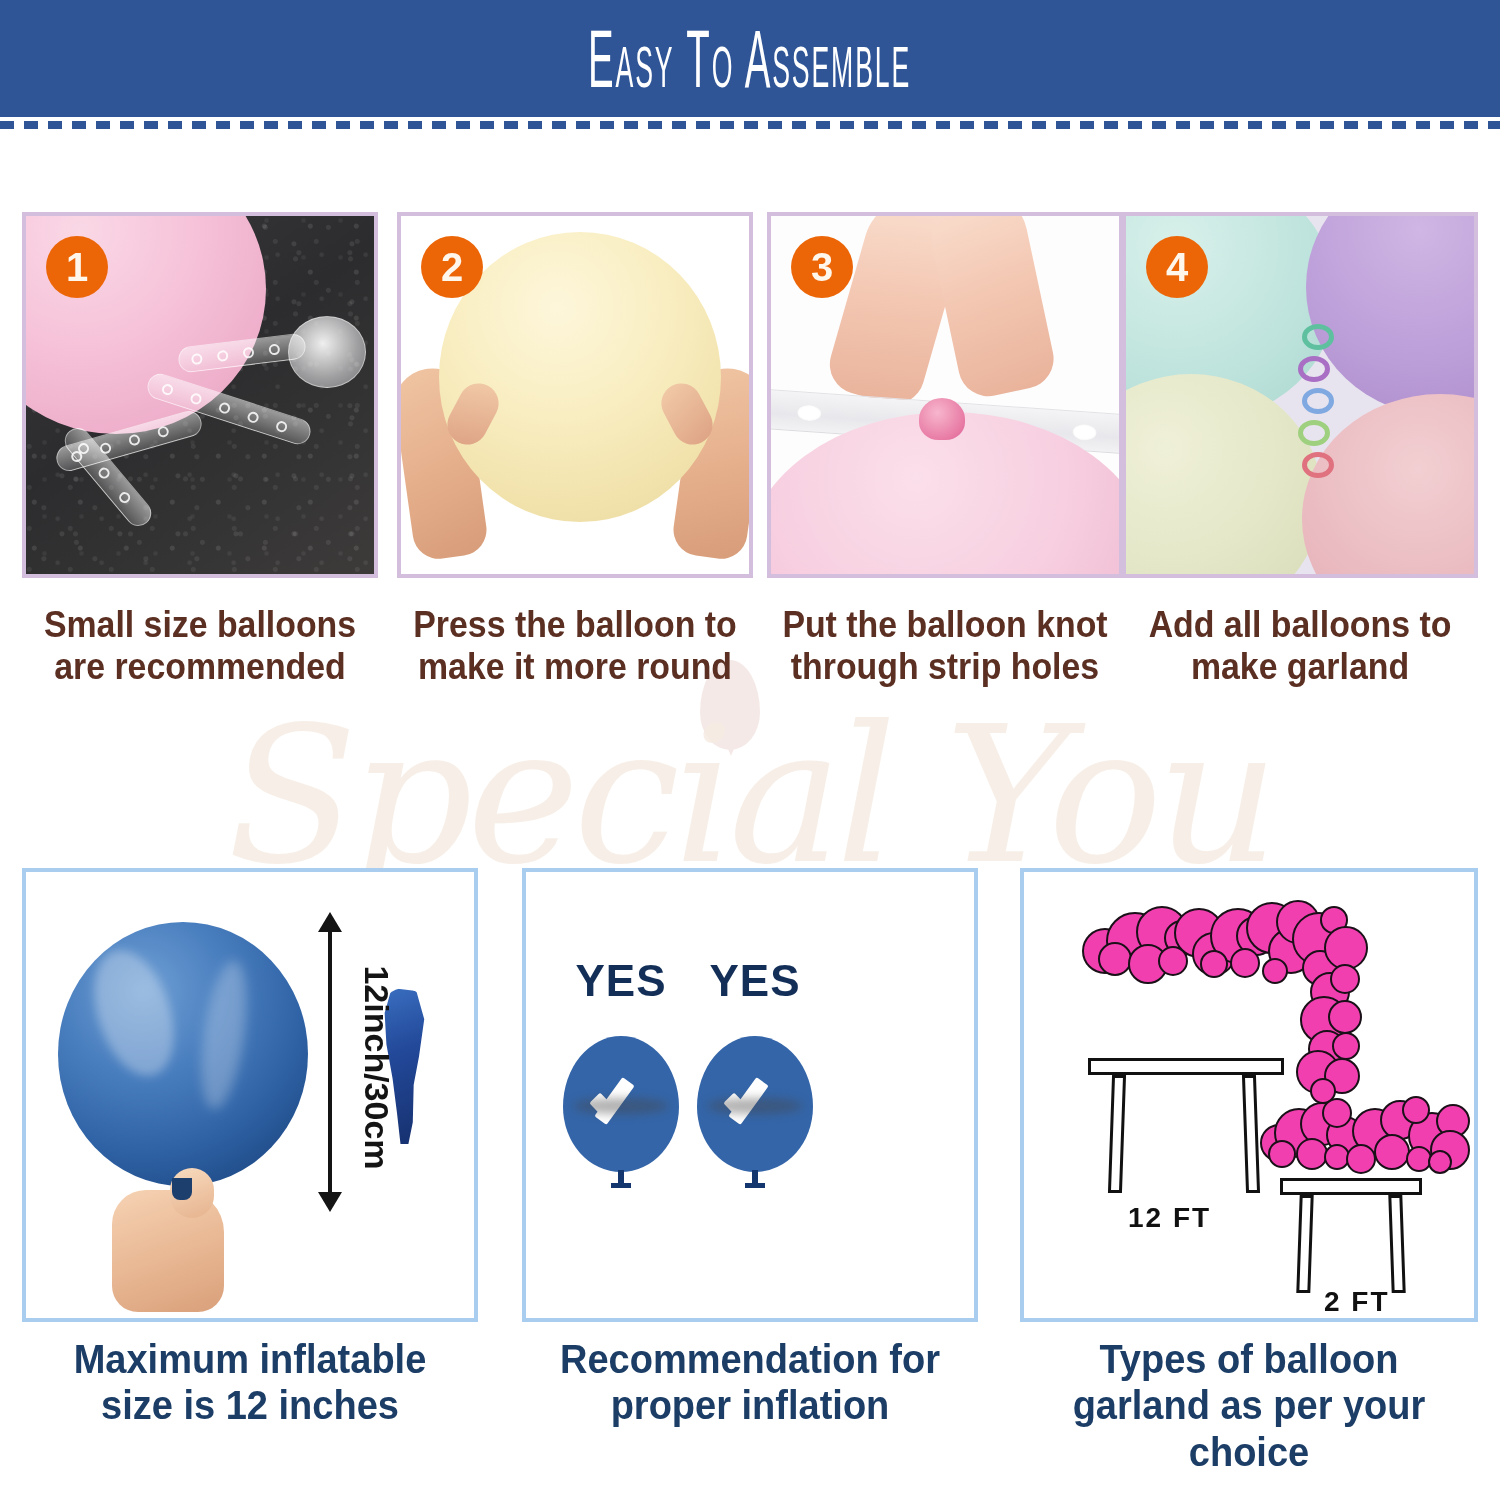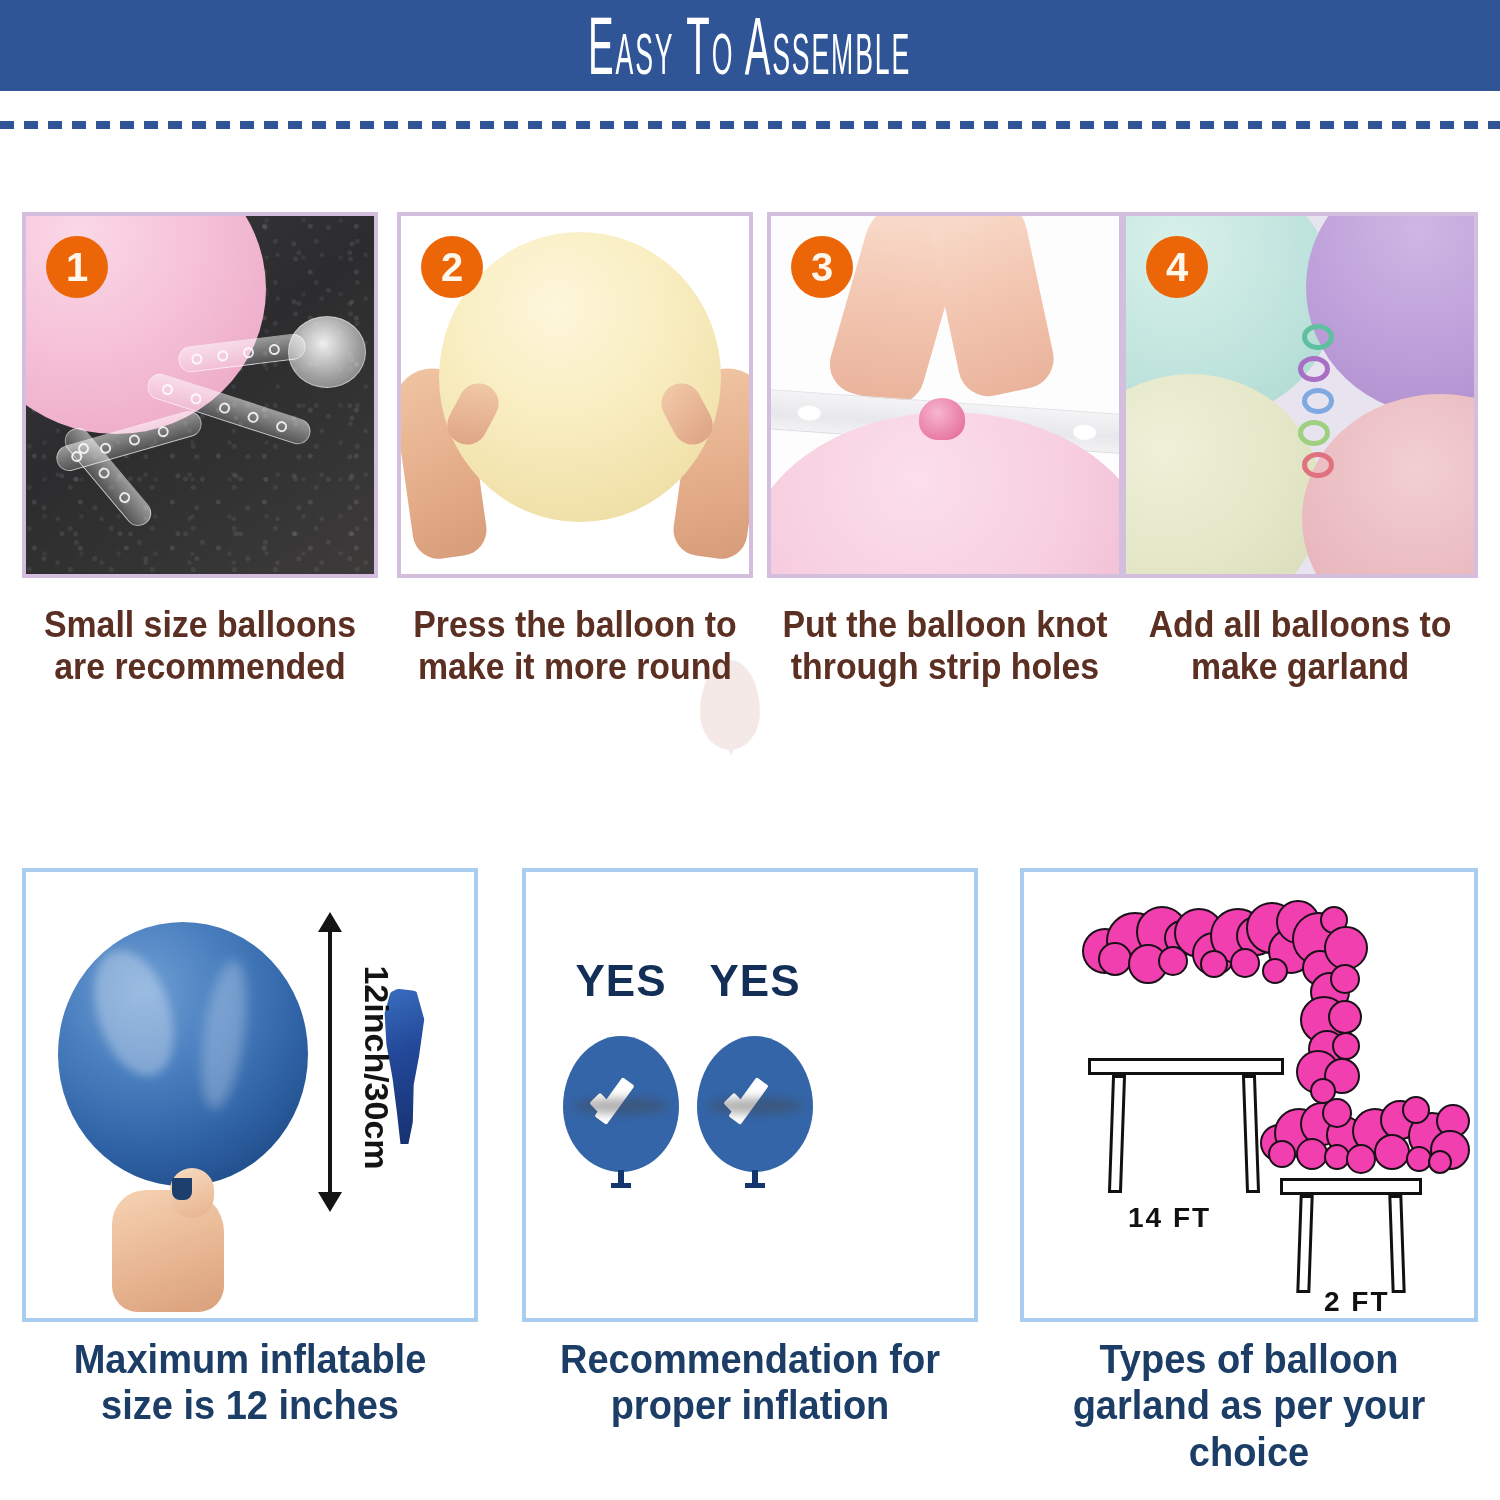--- a/index.html
+++ b/index.html
@@ -6,21 +6,21 @@
   html, body {
     width: 1500px; height: 1500px;
     background: #ffffff;
     font-family: "Liberation Sans", sans-serif;
     overflow: hidden;
   }
   #page { position: relative; width: 1500px; height: 1500px; background: #fff; overflow: hidden; }
 
   
   #header-bar {
-    position: absolute; left: 0; top: 0; width: 1500px; height: 91px;
+    position: absolute; left: 0; top: 0; width: 1500px; height: 117px;
     background: #2f5597; display: flex; align-items: center; justify-content: center;
   }
   #header-title {
     color: #ffffff;
     font-family: "Liberation Sans Narrow", "Liberation Sans", sans-serif;
     font-size: 62px; font-weight: 400;
     letter-spacing: 3px;
     font-variant: small-caps;
     transform: scaleX(0.62) scaleY(1.32);
     transform-origin: center;
@@ -348,20 +348,23 @@
 <body>
 
 <div id="page">
 
   <div id="header-bar">
     <div id="header-title">Easy To Assemble</div>
   </div>
   <div id="dashed-rule"></div>
 
   <div id="watermark-balloon"></div>
+  <div id="watermark">
+    <div id="watermark-text">Special You</div>
+  </div>
 
   <div class="step-panel" id="step-panel-1">
     <div class="art">
       <div class="asphalt"></div>
       <div class="pink-balloon-1"></div>
       <div class="knot-disc"></div>
       <div class="strip" id="strip-a">
         <span class="hole" style="left:12px"></span>
           <span class="hole" style="left:38px"></span>
         <span class="hole" style="left:64px"></span>
@@ -501,21 +504,21 @@
       <div class="garland-ball" style="left:272px; top:178px; width:44px; height:44px;"></div>
       <div class="garland-ball" style="left:300px; top:186px; width:36px; height:36px;"></div>
       <div class="garland-ball" style="left:286px; top:206px; width:26px; height:26px;"></div>
     </div>
 
     <div class="table-drawing" style="left:64px; top:186px;">
       <div class="table-top" style="width:196px;"></div>
       <div class="table-leg" style="left:22px;  height:118px; transform: skewX(-2deg);"></div>
       <div class="table-leg" style="left:156px; height:118px; transform: skewX(2deg);"></div>
     </div>
-    <div class="ft-label" style="left:104px; top:330px;">14 FT</div>
+    <div class="ft-label" style="left:104px; top:330px;">12 FT</div>
 
     <div>
       <div class="garland-ball" style="left:236px; top:252px; width:38px; height:38px;"></div>
       <div class="garland-ball" style="left:250px; top:236px; width:50px; height:50px;"></div>
       <div class="garland-ball" style="left:244px; top:268px; width:28px; height:28px;"></div>
       <div class="garland-ball" style="left:276px; top:230px; width:44px; height:44px;"></div>
       <div class="garland-ball" style="left:272px; top:266px; width:32px; height:32px;"></div>
       <div class="garland-ball" style="left:302px; top:244px; width:38px; height:38px;"></div>
       <div class="garland-ball" style="left:298px; top:226px; width:30px; height:30px;"></div>
       <div class="garland-ball" style="left:300px; top:272px; width:26px; height:26px;"></div>

